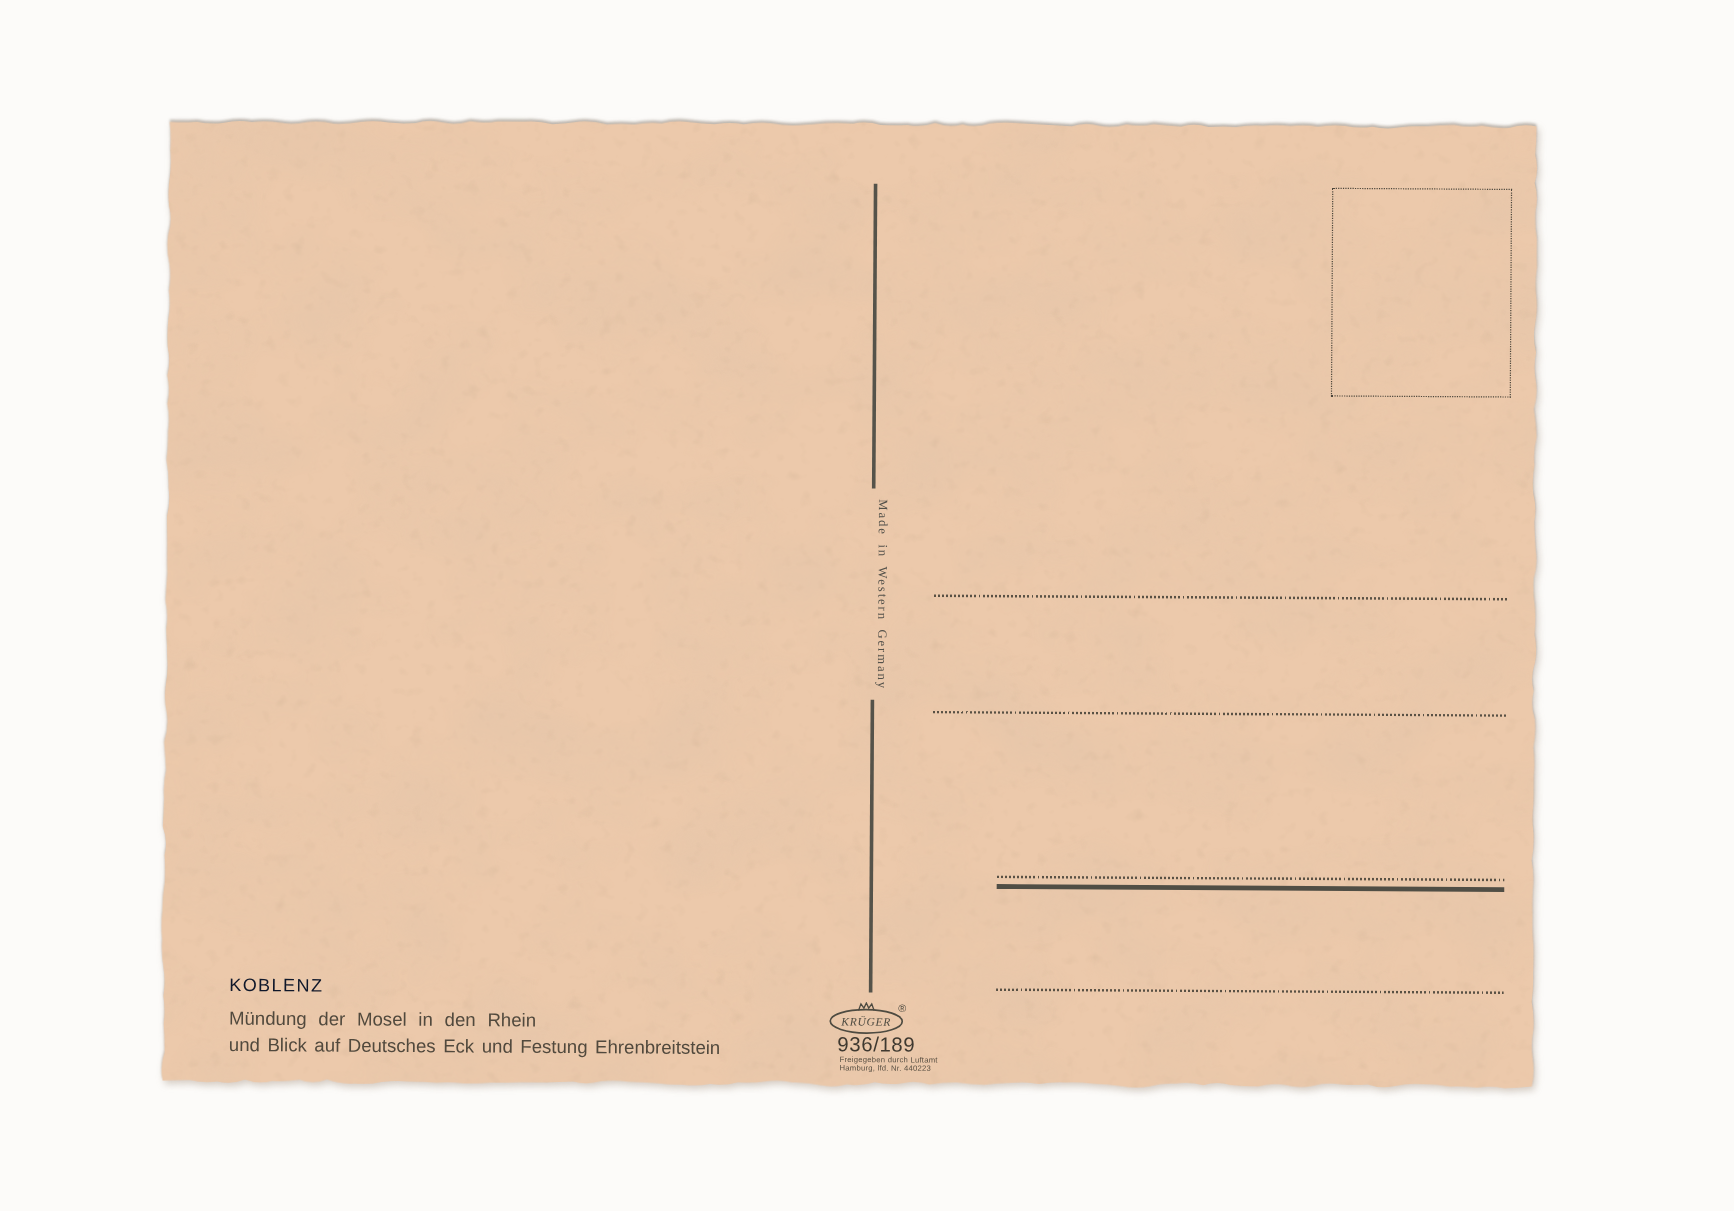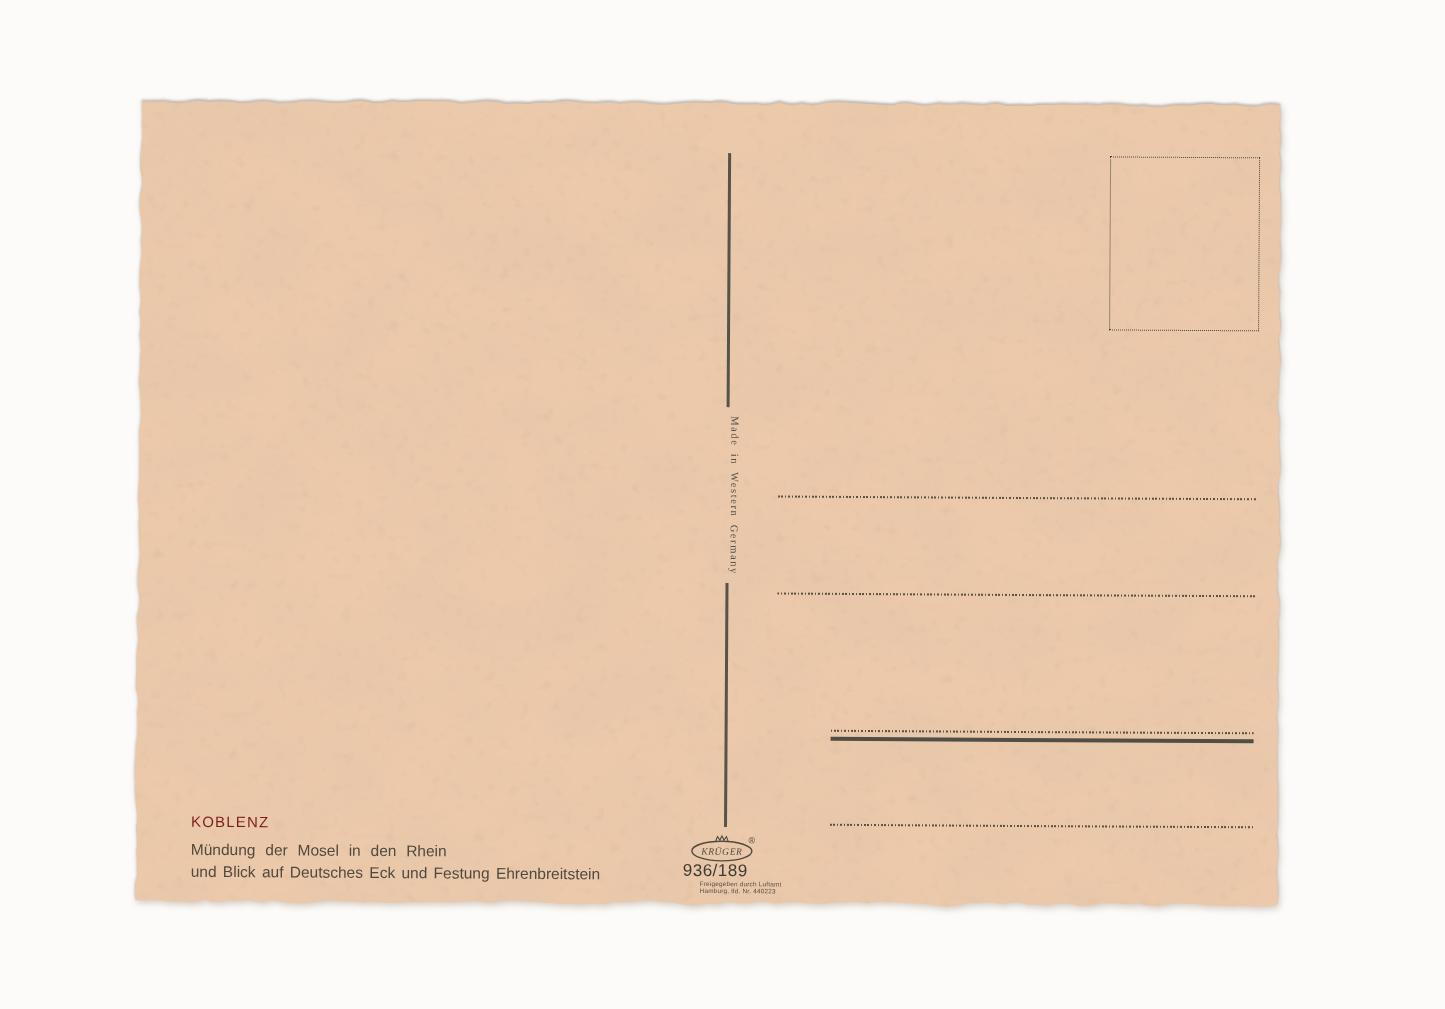--- a/index.html
+++ b/index.html
@@ -24,28 +24,28 @@
 
   .dotline{position:absolute;height:1.8px;opacity:.92;
     background:repeating-linear-gradient(90deg,#4c463b 0 1.6px,transparent 1.6px 3.4px);}
   .dotline1{left:646px;top:401px;width:479px;}
   .dotline2{left:646px;top:498px;width:479px;}
   .dotline3{left:700px;top:635px;width:423px;}
   .solidline{position:absolute;left:700px;top:642px;width:423px;height:3.6px;background:#504e45;}
   .dotline4{left:700px;top:729px;width:423px;}
 
   .caption{position:absolute;left:61px;top:722px;z-index:2;}
-  .caption-title{font-size:15px;letter-spacing:1.2px;color:#7f1d1d;text-align:center;}
+  .caption-title{font-size:15px;letter-spacing:1.2px;color:#0f172a;text-align:center;}
   .caption-line{font-size:15.5px;color:#51493d;}
   .caption-line1{position:absolute;left:61px;top:750px;word-spacing:5.5px;}
   .caption-line2{position:absolute;left:61px;top:772px;word-spacing:2px;}
 
   .logo{position:absolute;left:558px;top:741px;width:70px;height:27px;}
   .logo svg{position:absolute;left:0;top:0;}
-  .card-number{position:absolute;left:553px;top:767px;width:80px;text-align:left;
+  .card-number{position:absolute;left:553px;top:767px;width:80px;text-align:right;
     font-size:17px;letter-spacing:.5px;color:#3f3930;}
   .license{position:absolute;left:570px;top:786px;width:110px;
     font-size:6.4px;line-height:7.4px;letter-spacing:.2px;color:#584f42;}
 </style>
 </head>
 <body>
 
 <div class="scan">
   <div class="card">
 

